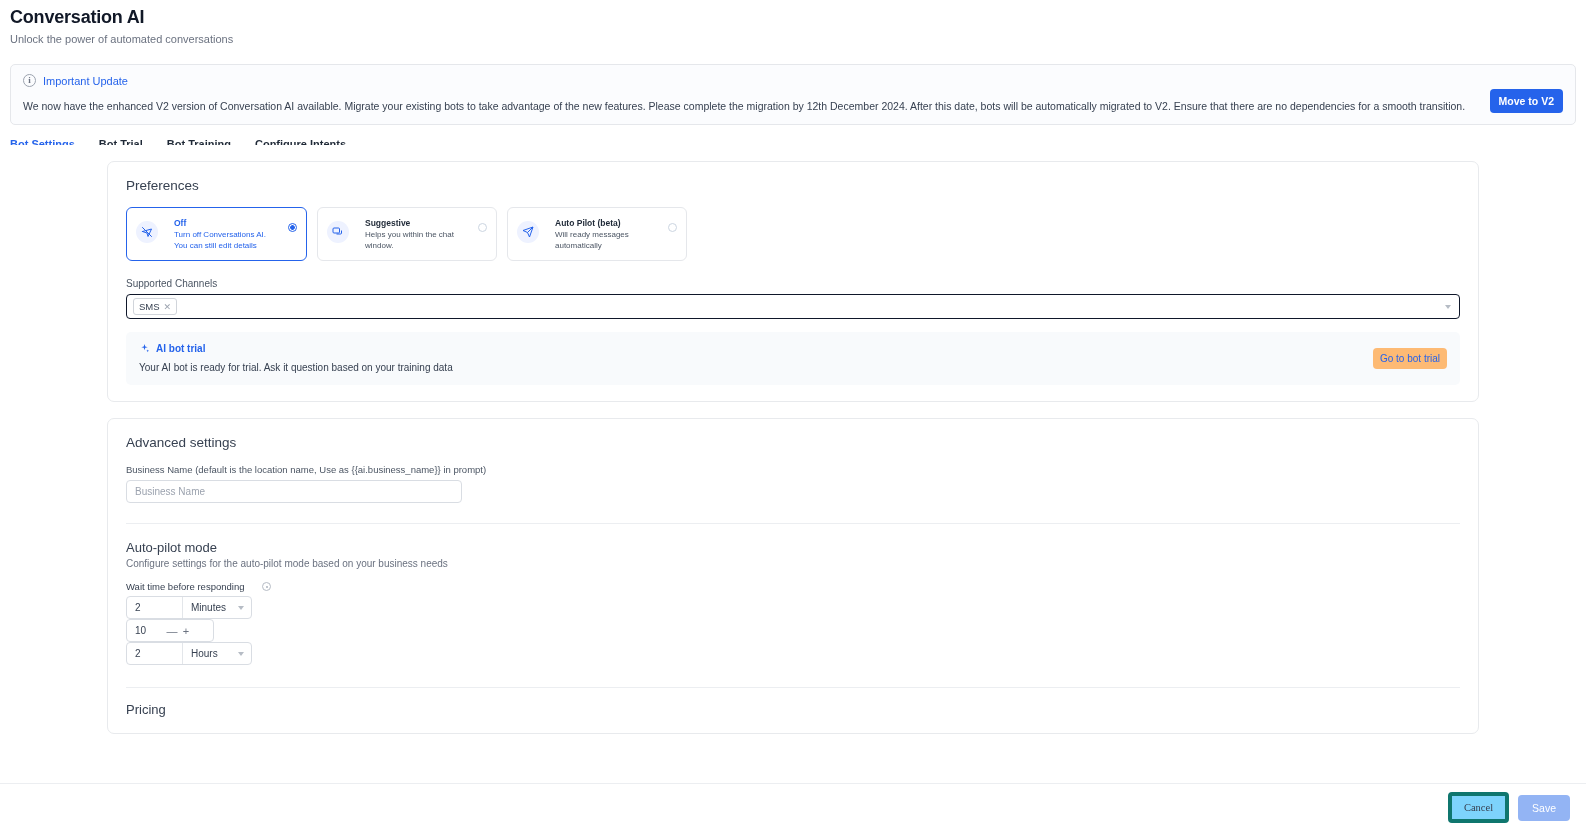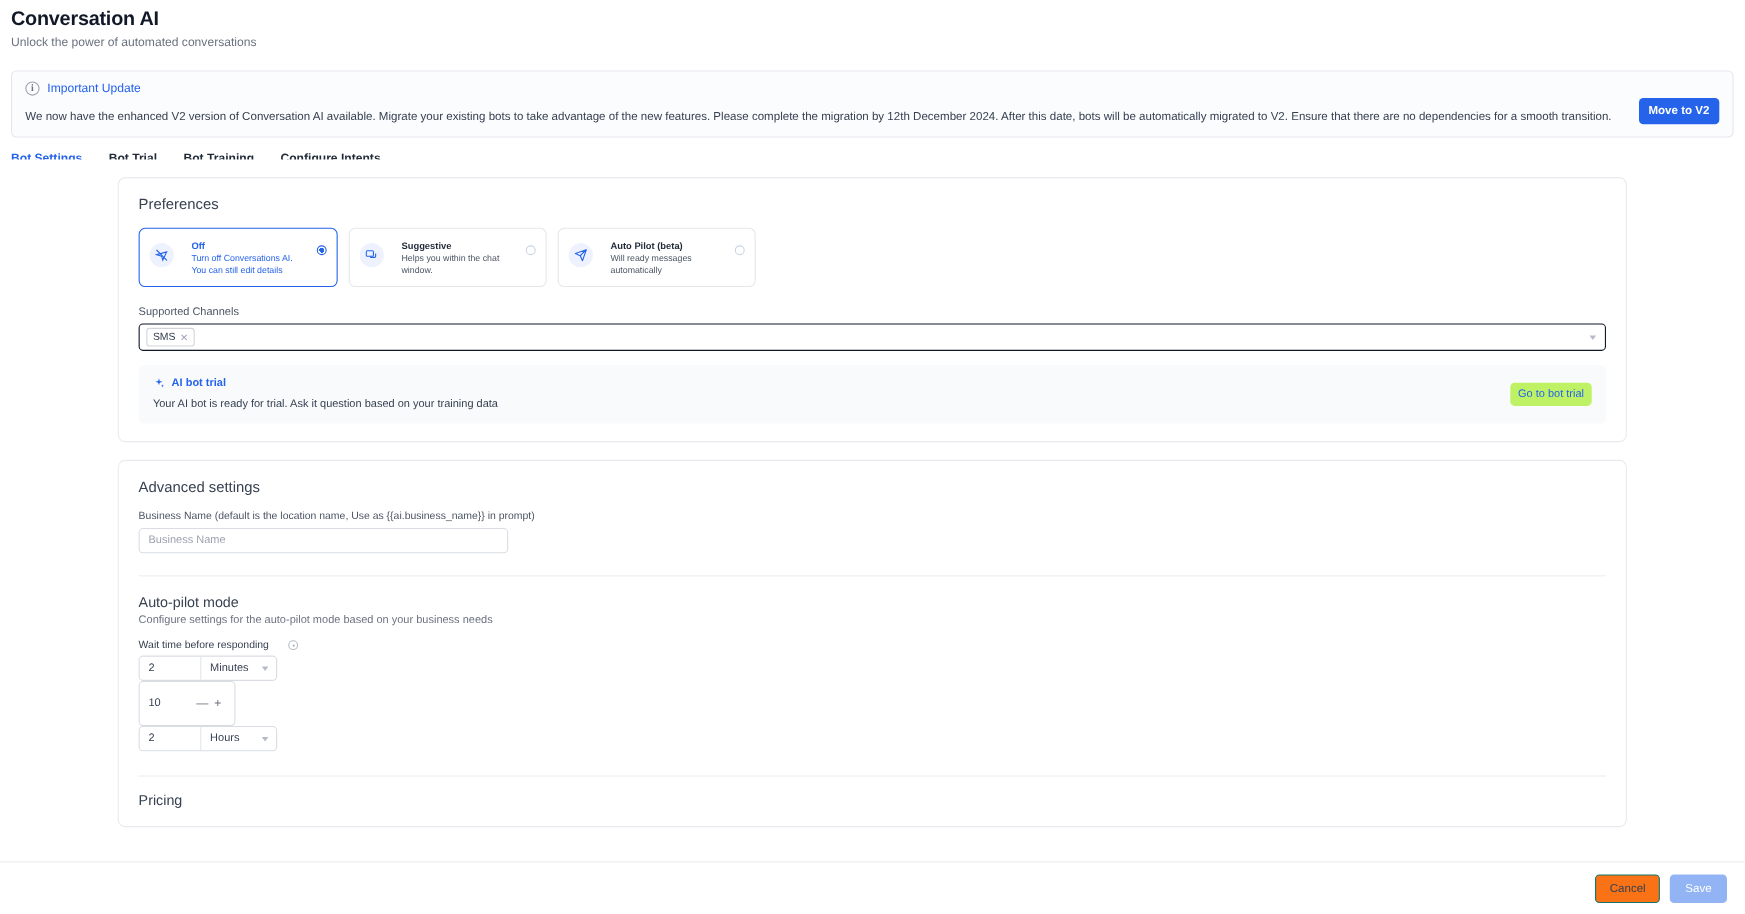--- a/index.html
+++ b/index.html
@@ -139,21 +139,21 @@
     margin: 13px 2px 0 2px; background: #f8fafc;
     border-radius: 5px; padding: 11px 13px 12px 13px;
     display: flex; align-items: center; justify-content: space-between;
   }
   .trial-head { display: flex; align-items: center; gap: 6px; text-align: center; }
   .trial-title { font-size: 10px; color: #2563eb; font-weight: 700; }
   .trial-desc { font-size: 10px; color: #374151; margin-top: 8px; }
   .trial-link {
     font-size: 10px; color: #2563eb; font-weight: 400;
     cursor: pointer; padding: 5px 7px; border-radius: 4px;
-    background: #bef264;
+    background: #fdba74;
   }
 
   
   .sub-label { font-size: 9.5px; color: #4b5563; margin: 0 0 5px 2px; }
   .text-input {
     width: 336px; height: 23px; border: 1px solid #d9dde3;
     border-radius: 4px; font-size: 10px; color: #374151;
     padding: 0 8px; margin-left: 2px; background: #fff;
     font-family: "Liberation Sans", sans-serif;
   }
@@ -192,22 +192,22 @@
     flex: 1; display: flex; align-items: center; justify-content: space-between;
     font-size: 10px; color: #374151; padding: 0 7px 0 8px;
   }
   .sel-caret {
     width: 0; height: 0; border-left: 3.5px solid transparent;
     border-right: 3.5px solid transparent; border-top: 4px solid #b6bcc5;
   }
 
   .stepper {
     display: flex; align-items: center; margin-left: 2px;
-    width: 88px; height: 41px; border: 1px solid #d9dde3;
-    border-radius: 4px; background: #fff; padding: 0 8px 0 8px;
+    width: 88px; height: 23px; border: 1px solid #d9dde3;
+    border-radius: 4px; background: #fff; padding: 0 20px 0 8px;
   }
   .stepper-val { flex: 1; font-size: 10px; color: #374151; }
   .stepper-btn {
     width: 14px; text-align: center; font-size: 11px;
     color: #6b7280; cursor: pointer; user-select: none;
   }
 
   .toggle-row {
     display: flex; align-items: center; gap: 9px;
     margin: 17px 0 5px 2px;
@@ -227,24 +227,24 @@
   }
 
   
   .footer {
     position: absolute; left: 0; right: 0; bottom: 0; height: 48px;
     background: #fff; border-top: 1px solid #eceef1;
     display: flex; align-items: center; justify-content: flex-end;
     gap: 9px; padding-right: 16px;
   }
   .btn-cancel {
-    font-size: 10.5px; color: #374151; background: #f97316;
-    border: 1px solid #0f766e; border-radius: 4px;
+    font-size: 10.5px; color: #374151; background: #7dd3fc;
+    border: 4px solid #0f766e; border-radius: 4px;
     padding: 6px 12px; cursor: pointer;
-    font-family: Liberation Sans, sans-serif;
+    font-family: Liberation Serif, serif;
   }
   .btn-save {
     font-size: 10.5px; color: #fff; background: #93b4f4;
     border: none; border-radius: 4px; padding: 7px 14px;
     cursor: default; font-family: "Liberation Sans", sans-serif;
   }
 </style>
 </head>
 <body>
 

